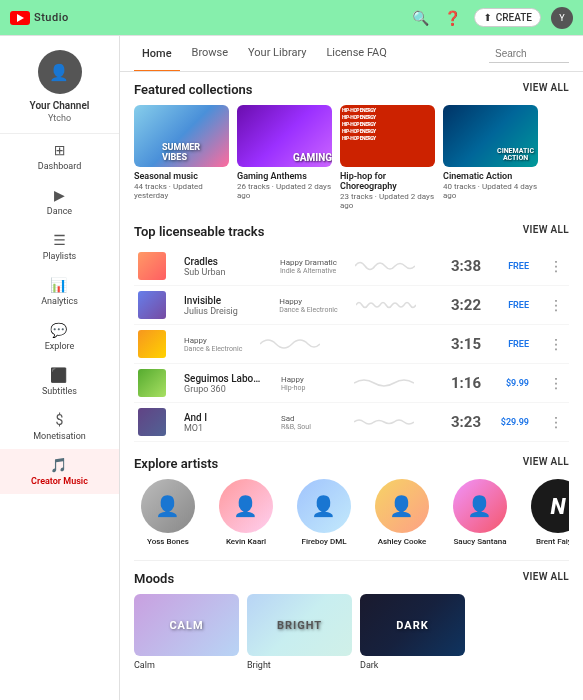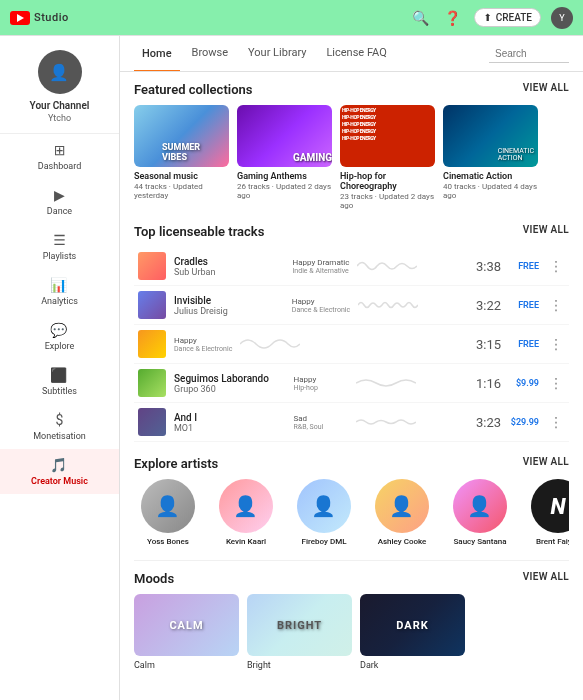--- a/index.html
+++ b/index.html
@@ -58,29 +58,29 @@
     .thumb-seasonal { background: linear-gradient(135deg, #87ceeb 0%, #4a90d9 50%, #ff6b9d 100%); position: relative; }
     .thumb-gaming { background: linear-gradient(135deg, #6a0dad 0%, #9b30ff 50%, #cc66ff 100%); }
     .thumb-hiphop { background: #cc2200; overflow: hidden; }
     .thumb-cinematic { background: linear-gradient(135deg, #003366 0%, #006699 50%, #009999 100%); }
     .thumb-label { position: absolute; bottom: 4px; left: 4px; right: 4px; font-size: 7px; font-weight: 800; color: #fff; text-shadow: 1px 1px 2px rgba(0,0,0,0.7); line-height: 1.1; margin-left: 24px; }
     .hiphop-pattern { display: flex; flex-direction: column; padding: 2px; gap: 1px; }
     .hiphop-row { font-size: 5px; font-weight: 800; color: #fff; letter-spacing: -0.5px; white-space: nowrap; overflow: hidden; }
 
     
     .tracks-section { margin-bottom: 14px; }
-    .track-row { display: flex; align-items: center; padding: 5px 4px; border-bottom: 1px solid #f5f5f5; gap: 8px; }
+    .track-row { display: flex; align-items: center; padding: 5px 4px; border-bottom: 1px solid #f5f5f5; gap: 18px; }
     .track-thumb { width: 28px; height: 28px; border-radius: 3px; background: #ccc; flex-shrink: 0; overflow: hidden; display: flex; align-items: center; justify-content: center; }
     .track-info { flex: 1; min-width: 0; }
     .track-name { font-size: 10px; font-weight: 500; color: #222; white-space: nowrap; overflow: hidden; text-overflow: ellipsis; }
     .track-artist { font-size: 9px; color: #666; }
     .track-mood { font-size: 8px; color: #555; min-width: 55px; }
     .track-mood-sub { font-size: 7px; color: #888; }
     .track-wave { flex: 1; height: 20px; display: flex; align-items: center; }
-    .track-duration { font-size: 13px; color: #555; min-width: 24px; text-align: center; }
+    .track-duration { font-size: 15px; color: #555; min-width: 24px; text-align: center; font-weight: bold; }
     .track-price { font-size: 9px; color: #1a73e8; font-weight: 600; min-width: 30px; text-align: right; }
     .track-menu { color: #888; font-size: 14px; cursor: pointer; padding: 0 2px; }
 
     
     .artists-row { display: flex; gap: 10px; overflow-x: hidden; margin-bottom: 14px; }
     .artist-card { display: flex; flex-direction: column; align-items: center; cursor: pointer; flex-shrink: 0; width: 68px; }
     .artist-avatar { width: 54px; height: 54px; border-radius: 50%; overflow: hidden; margin-bottom: 4px; }
     .artist-name { font-size: 8px; font-weight: 500; text-align: center; color: #222; }
     
     
@@ -213,21 +213,21 @@
               <div class="hiphop-row">HIP-HOP ENERGY</div>
             </div>
           </div>
           <div class="collection-title">Hip-hop for Choreography</div>
           <div class="collection-meta">
             <span>23 tracks</span> · <span>Updated 2 days ago</span>
           </div>
         </div>
         <div class="collection-card">
           <div class="collection-thumb thumb-cinematic">
-            <div class="thumb-label" style="font-size:7px; font-weight:400; text-transform:uppercase; text-align:left; right:4px; left:auto; bottom:4px; top:auto; position:absolute;">CINEMATIC<br>ACTION</div>
+            <div class="thumb-label" style="font-size:7px; font-weight:700; text-transform:uppercase; text-align:center; right:4px; left:auto; bottom:4px; top:auto; position:absolute;">CINEMATIC<br>ACTION</div>
           </div>
           <div class="collection-title">Cinematic Action</div>
           <div class="collection-meta">
             <span>40 tracks</span> · <span>Updated 4 days ago</span>
           </div>
         </div>
       </div>
 
       <div class="tracks-section">
         <div class="section-header">

